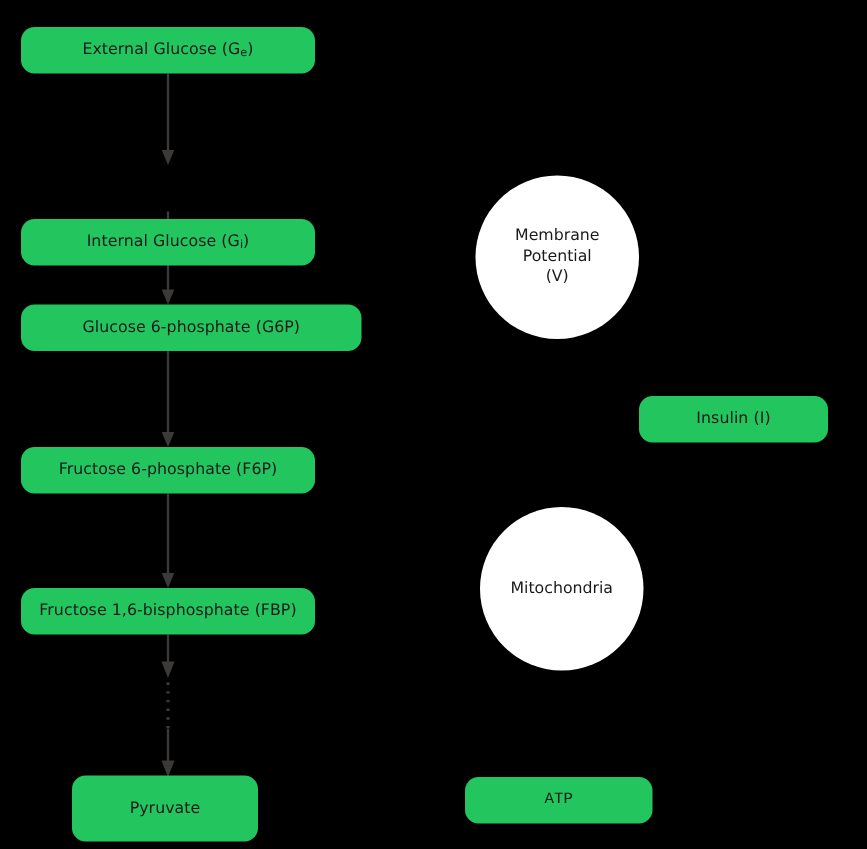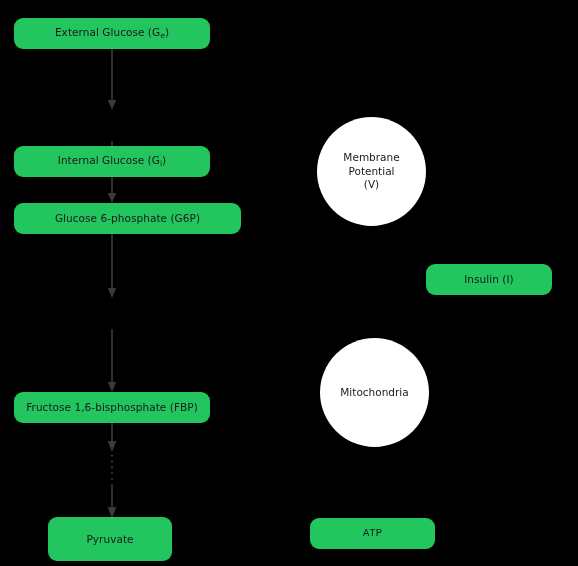--- a/index.html
+++ b/index.html
@@ -121,20 +121,23 @@
   </div>
 
   <div class="node-box" style="left:14px; top:110px; width:196px; height:31px;margin-top:36px;">
     <span><span>Internal Glucose (G</span><sub>i</sub><span>)</span></span>
   </div>
 
   <div class="node-box" style="left:14px; top:203px; width:227px; height:31px;">
     <span>Glucose 6-phosphate (G6P)</span>
   </div>
 
+  <div class="node-box" style="left:14px; top:298px; width:196px; height:31px;">
+    <span>Fructose 6-phosphate (F6P)</span>
+  </div>
 
   <div class="node-box" style="left:14px; top:392px; width:196px; height:31px;">
     <span>Fructose 1,6-bisphosphate (FBP)</span>
   </div>
 
   <div class="node-box" style="left:48px; top:517px; width:124px; height:44px;">
     <span>Pyruvate</span>
   </div>
 
   <div class="node-circle" style="left:317px; top:117px; width:109px; height:109px;">

